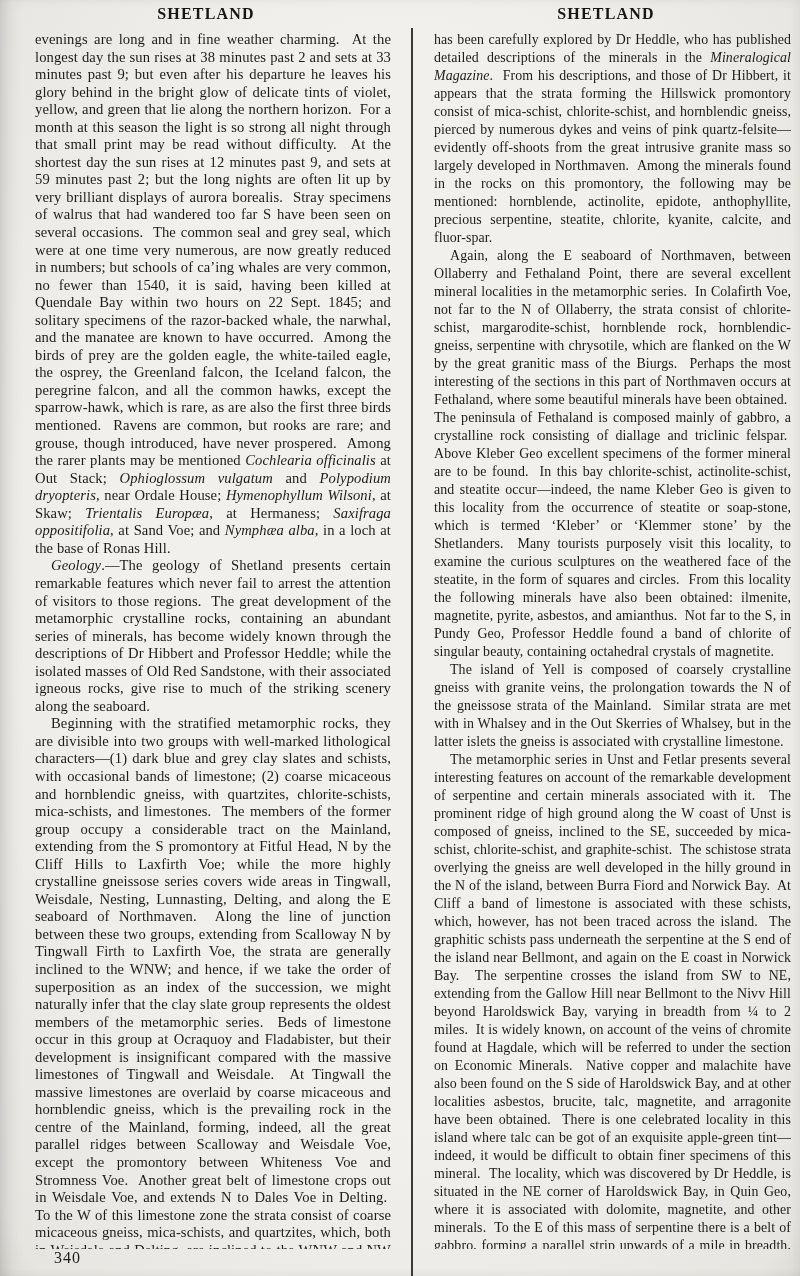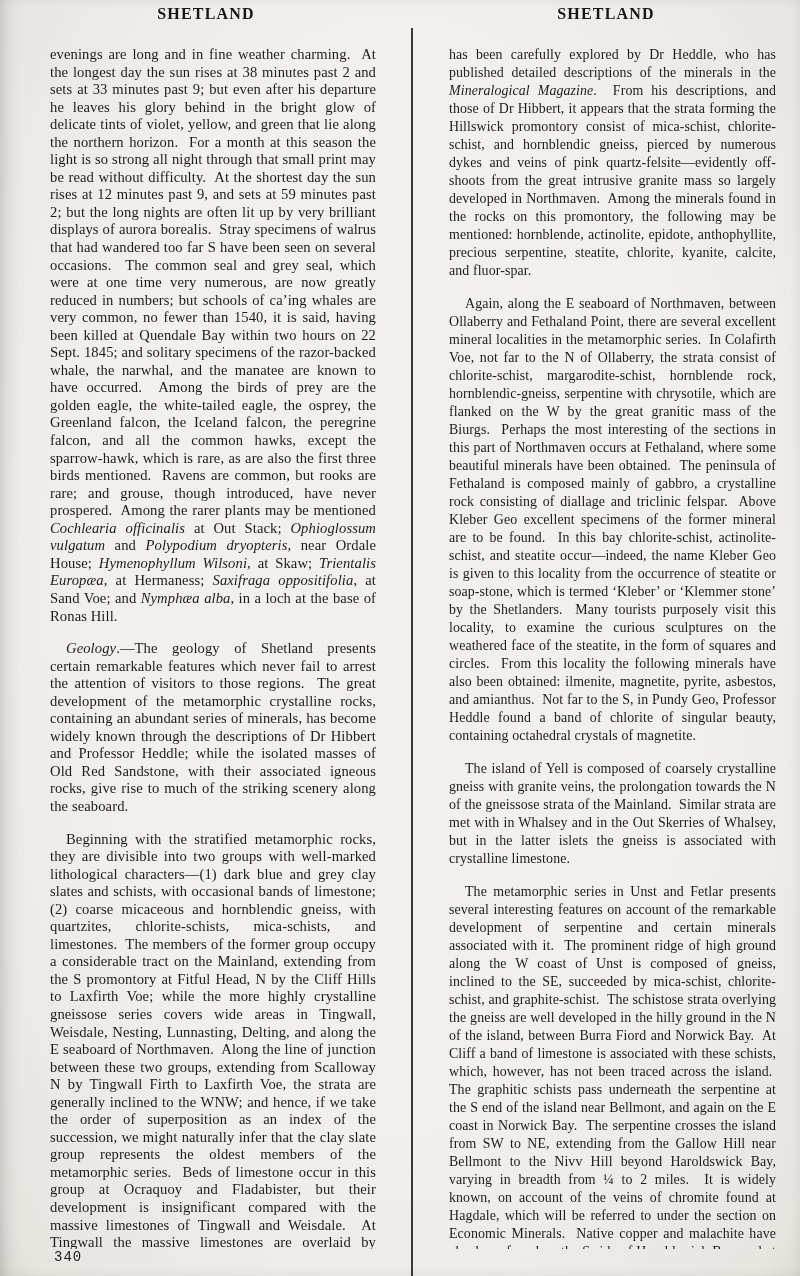--- a/index.html
+++ b/index.html
@@ -53,32 +53,31 @@
     margin-right: 43px;
     font-size: 14.6px;
     line-height: 17.55px;
   }
   .col-right {
     width: 357px;
     font-size: 13.9px;
     line-height: 18px;
   }
   .para {
-    margin: 15px;
+    margin: 0;
     letter-spacing: 0.1px;
   }
   .para.indent { text-indent: 16px; }
   .page-number {
     position: absolute;
     left: 54px;
     top: 1249px;
-    font-size: 14px;
+    font-size: 16px;
     letter-spacing: 1px;
     color: #1d1c1a;
-    font-family: Liberation Mono, monospace;
   }
 </style>
 </head>
 <body>
 
 <div class="page">
   <div class="header-row">
     <div class="running-head">SHETLAND</div>
     <div class="running-head">SHETLAND</div>
   </div>

